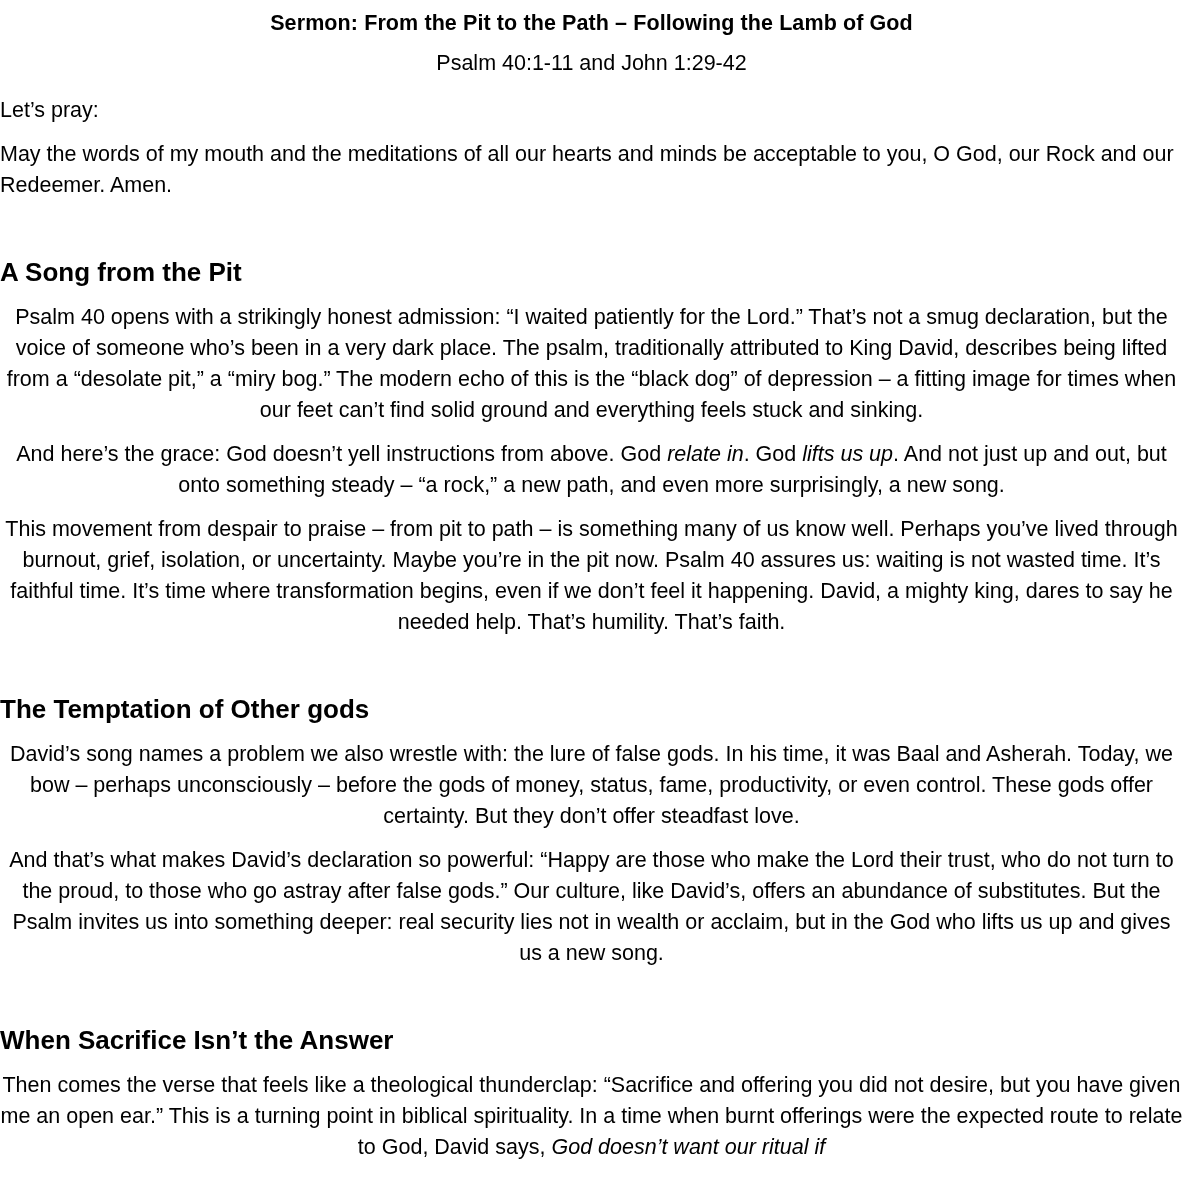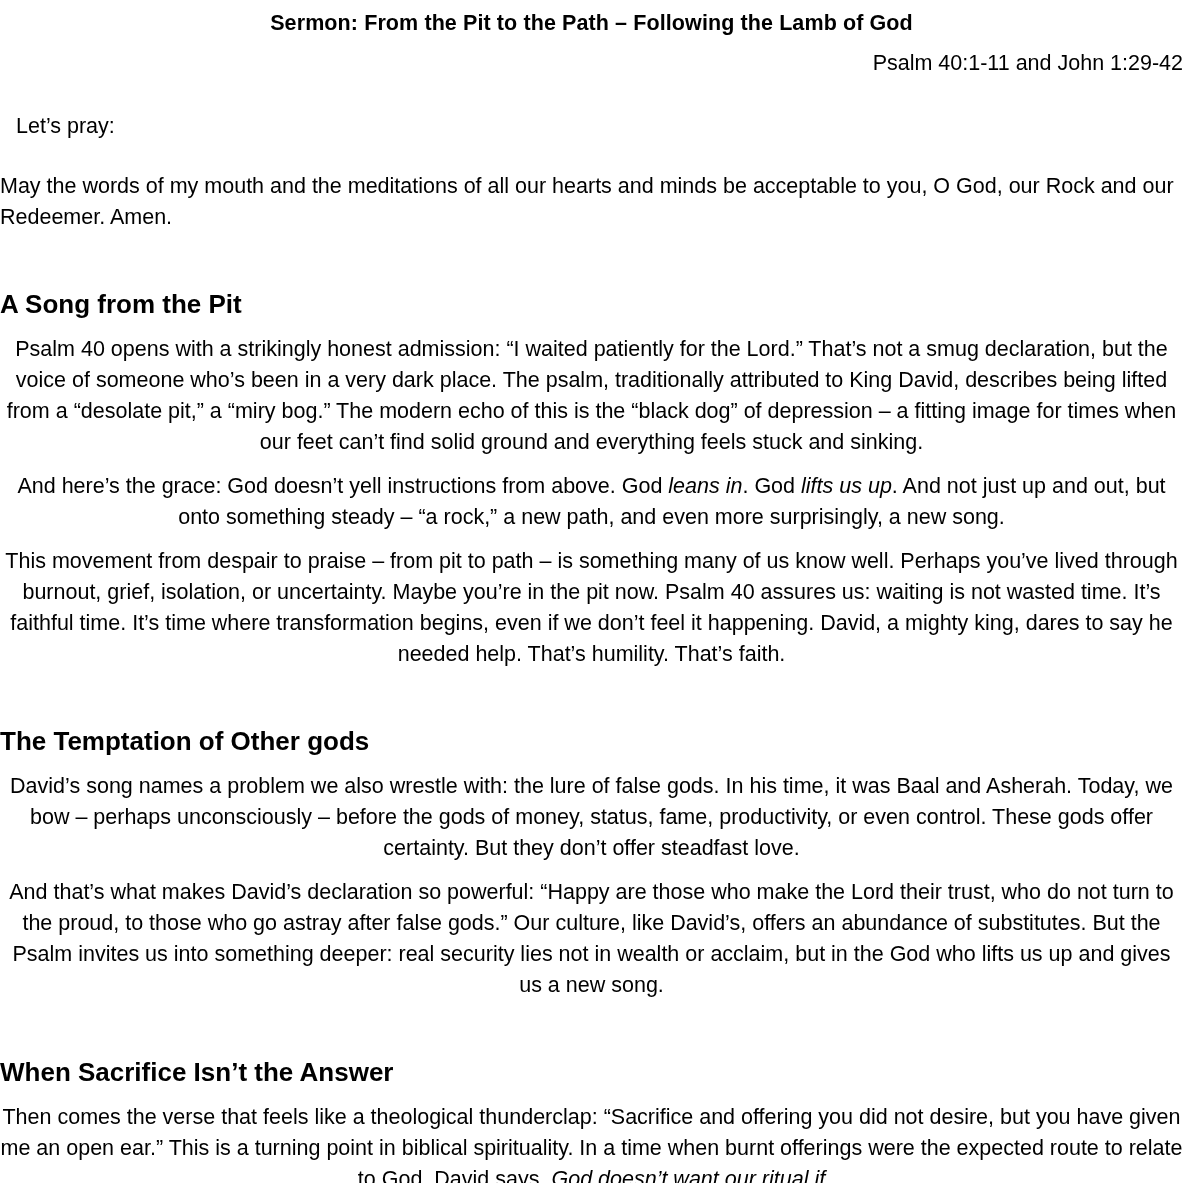--- a/index.html
+++ b/index.html
@@ -32,21 +32,21 @@
     text-align: center;
     line-height: 1.42;
     margin: 0;
     padding-top: 8px;
     letter-spacing: 0.1px;
   }
 
   .doc-subtitle {
     font-size: 21.5px;
     font-weight: normal;
-    text-align: right;
+    text-align: center;
     line-height: 1.42;
     margin: 0;
     padding-top: 9px;
   }
 
   
   .lvl-heading {
     margin-left: 25px;
     margin-right: 14px;
   }
@@ -59,21 +59,21 @@
     margin-right: 36px;
   }
   .lvl-body {
     margin-left: 90px;
     margin-right: 14px;
   }
 
   .intro-line {
     font-size: 21.5px;
     line-height: 31px;
-    margin: 16px;
+    margin: 0;
     padding-top: 17px;
   }
 
   .prayer {
     font-size: 21.5px;
     line-height: 31px;
     margin: 0;
     padding-top: 13px;
   }
 
@@ -118,21 +118,21 @@
   <div class="doc-subtitle">Psalm 40:1-11 and John 1:29-42</div>
 
   <div class="intro-line lvl-intro">Let’s pray:</div>
 
   <div class="prayer lvl-quote">May the words of my mouth and the meditations of all our hearts and minds be acceptable to you, O God, our Rock and our Redeemer. Amen.</div>
 
   <div id="sections-root">
       <div class="section-block gap-before-heading">
         <div class="section-heading lvl-heading">A Song from the Pit</div>
         <p class="para lvl-body first">Psalm 40 opens with a strikingly honest admission: “I waited patiently for the Lord.” That’s not a smug declaration, but the voice of someone who’s been in a very dark place. The psalm, traditionally attributed to King David, describes being lifted from a “desolate pit,” a “miry bog.” The modern echo of this is the “black dog” of depression – a fitting image for times when our feet can’t find solid ground and everything feels stuck and sinking.</p>
-        <p class="para lvl-body"><span>And here’s the grace: God doesn’t yell instructions from above. God </span><em>leans in</em><span>. God </span><em>lifts us up</em><span>. And not just up and out, but onto something steady – “a rock,” a new path, and even more surprisingly, a new song.</span></p>
+        <p class="para lvl-body"><span>And here’s the grace: God doesn’t yell instructions from above. God </span><em>relate in</em><span>. God </span><em>lifts us up</em><span>. And not just up and out, but onto something steady – “a rock,” a new path, and even more surprisingly, a new song.</span></p>
         <p class="para lvl-body">This movement from despair to praise – from pit to path – is something many of us know well. Perhaps you’ve lived through burnout, grief, isolation, or uncertainty. Maybe you’re in the pit now. Psalm 40 assures us: waiting is not wasted time. It’s faithful time. It’s time where transformation begins, even if we don’t feel it happening. David, a mighty king, dares to say he needed help. That’s humility. That’s faith.</p>
       </div>
       <div class="section-block gap-before-heading">
         <div class="section-heading lvl-heading">The Temptation of Other gods</div>
         <p class="para lvl-body first">David’s song names a problem we also wrestle with: the lure of false gods. In his time, it was Baal and Asherah. Today, we bow – perhaps unconsciously – before the gods of money, status, fame, productivity, or even control. These gods offer certainty. But they don’t offer steadfast love.</p>
         <p class="para lvl-body">And that’s what makes David’s declaration so powerful: “Happy are those who make the Lord their trust, who do not turn to the proud, to those who go astray after false gods.” Our culture, like David’s, offers an abundance of substitutes. But the Psalm invites us into something deeper: real security lies not in wealth or acclaim, but in the God who lifts us up and gives us a new song.</p>
       </div>
       <div class="section-block gap-before-heading">
         <div class="section-heading lvl-heading">When Sacrifice Isn’t the Answer</div>
         <p class="para lvl-body first"><span>Then comes the verse that feels like a theological thunderclap: “Sacrifice and offering you did not desire, but you have given me an open ear.” This is a turning point in biblical spirituality. In a time when burnt offerings were the expected route to relate to God, David says, </span><em>God doesn’t want our ritual if</em></p>

